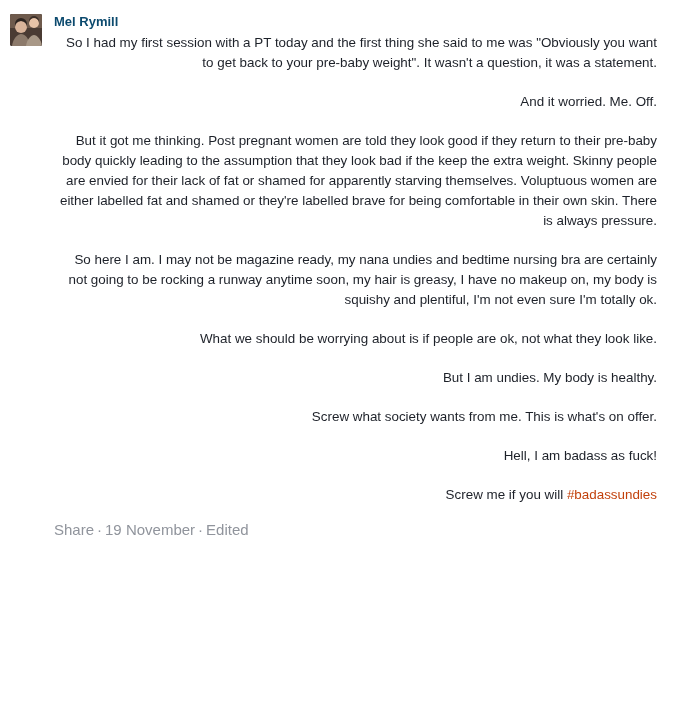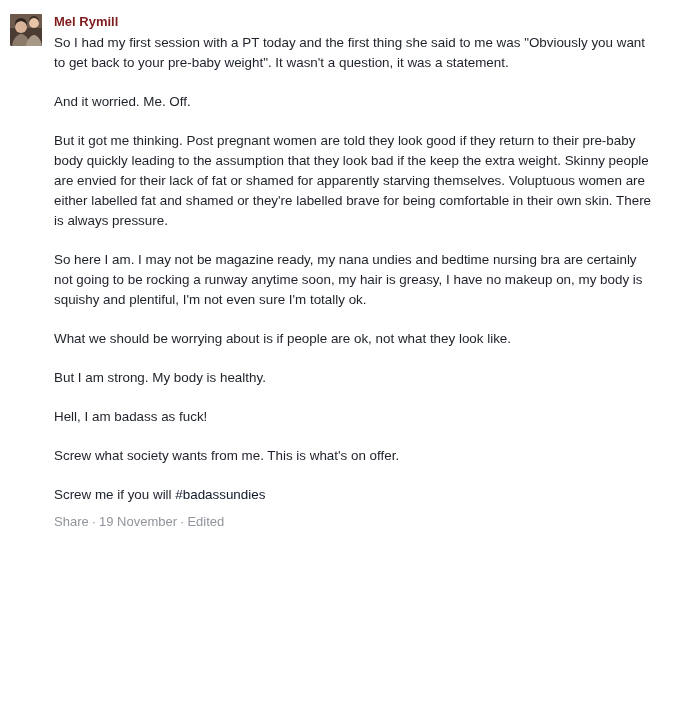--- a/index.html
+++ b/index.html
@@ -28,44 +28,45 @@
     height: 32px;
     border-radius: 2px;
     overflow: hidden;
     background: #3a2f2a;
     display: block;
   }
   .avatar svg { display: block; }
   .author {
     font-size: 13px;
     font-weight: bold;
-    color: #7f1d1d;
+    color: #0c4a6e;
     line-height: 16px;
     margin: 0 0 3px 0;
     display: inline-block;
   }
   .body-text {
     font-size: 13.4px;
     line-height: 20px;
     color: #1d2129;
     margin: 0;
   }
   .para {
     margin: 0 0 19px 0;
     white-space: normal;
+    text-align: right;
   }
   .para:last-of-type { margin-bottom: 0; }
   .hashtag {
-    color: #0f172a;
+    color: #c2410c;
     text-decoration: none;
     cursor: pointer;
   }
   .footer {
-    margin-top: 9px;
-    font-size: 13px;
+    margin-top: 17px;
+    font-size: 15px;
     color: #90949c;
     line-height: 16px;
   }
   .footer a {
     color: #90949c;
     text-decoration: none;
     cursor: pointer;
   }
   .sep {
     color: #90949c;
@@ -91,23 +92,23 @@
   </div>
 
   <a class="author">Mel Rymill</a>
 
   <div class="body-text">
     <p class="para">So I had my first session with a PT today and the first thing she said to me was "Obviously you want to get back to your pre-baby weight". It wasn't a question, it was a statement.</p>
     <p class="para">And it worried. Me. Off.</p>
     <p class="para">But it got me thinking. Post pregnant women are told they look good if they return to their pre-baby body quickly leading to the assumption that they look bad if the keep the extra weight. Skinny people are envied for their lack of fat or shamed for apparently starving themselves. Voluptuous women are either labelled fat and shamed or they're labelled brave for being comfortable in their own skin. There is always pressure.</p>
     <p class="para">So here I am. I may not be magazine ready, my nana undies and bedtime nursing bra are certainly not going to be rocking a runway anytime soon, my hair is greasy, I have no makeup on, my body is squishy and plentiful, I'm not even sure I'm totally ok.</p>
     <p class="para">What we should be worrying about is if people are ok, not what they look like.</p>
-    <p class="para">But I am strong. My body is healthy.</p>
+    <p class="para">But I am undies. My body is healthy.</p>
+    <p class="para">Screw what society wants from me. This is what's on offer.</p>
     <p class="para">Hell, I am badass as fuck!</p>
-    <p class="para">Screw what society wants from me. This is what's on offer.</p>
     <p class="para"><span>Screw me if you will </span><a class="hashtag">#badassundies</a></p>
   </div>
 
   <div class="footer">
     <a>Share</a><span class="sep">·</span><a>19 November</a><span class="sep">·</span><a>Edited</a>
   </div>
 
 </div>
 
 </body></html>

